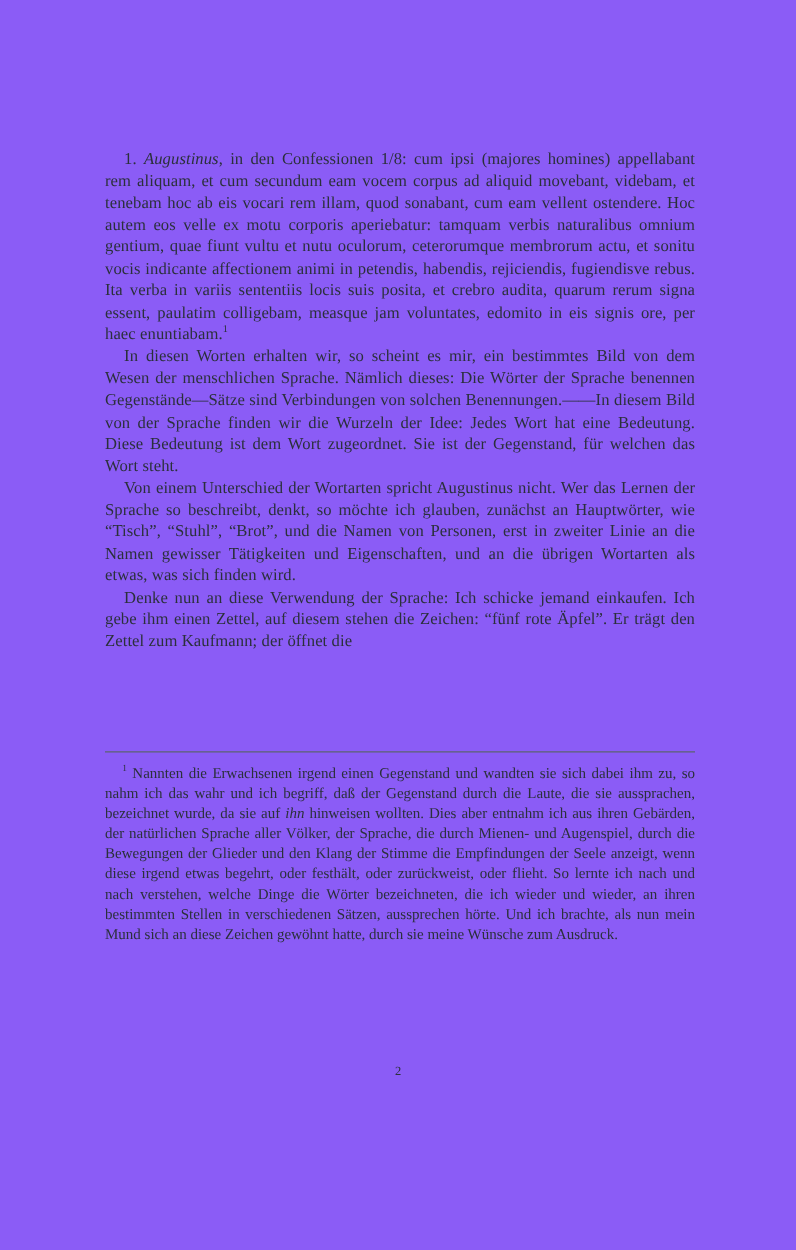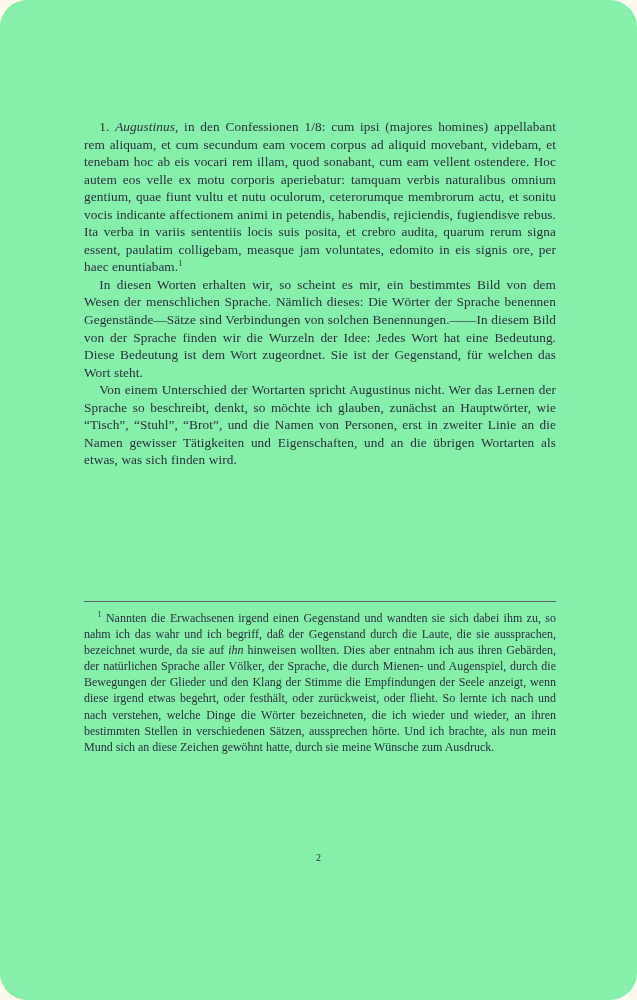--- a/index.html
+++ b/index.html
@@ -85,26 +85,27 @@
     width: 637px;
     text-align: center;
     font-size: 10px;
     line-height: 12px;
     color: #2b303b;
   }
 </style>
 </head>
 <body style="background: rgb(253, 251, 239); color: rgb(43, 48, 59);">
 
-<div id="page" style="background: #86efac; border-radius: 27px;">
+<div id="page" style="background: #8b5cf6;">
 
   <div id="textblock">
     <p class="body-para indent">1. <span class="it">Augustinus</span>, in den Confessionen 1/8: cum ipsi (majores homines) appellabant rem aliquam, et cum secundum eam vocem corpus ad aliquid movebant, videbam, et tenebam hoc ab eis vocari rem illam, quod sonabant, cum eam vellent ostendere. Hoc autem eos velle ex motu corporis aperiebatur: tamquam verbis naturalibus omnium gentium, quae fiunt vultu et nutu oculorum, ceterorumque membrorum actu, et sonitu vocis indicante affectionem animi in petendis, habendis, rejiciendis, fugiendisve rebus. Ita verba in variis sententiis locis suis posita, et crebro audita, quarum rerum signa essent, paulatim colligebam, measque jam voluntates, edomito in eis signis ore, per haec enuntiabam.<sup class="fnmark">1</sup></p>
     <p class="body-para indent">In diesen Worten erhalten wir, so scheint es mir, ein bestimmtes Bild von dem Wesen der menschlichen Sprache. Nämlich dieses: Die Wörter der Sprache benennen Gegenstände—Sätze sind Verbindungen von solchen Benennungen.——In diesem Bild von der Sprache finden wir die Wurzeln der Idee: Jedes Wort hat eine Bedeutung. Diese Bedeutung ist dem Wort zugeordnet. Sie ist der Gegenstand, für welchen das Wort steht.</p>
     <p class="body-para indent">Von einem Unterschied der Wortarten spricht Augustinus nicht. Wer das Lernen der Sprache so beschreibt, denkt, so möchte ich glauben, zunächst an Hauptwörter, wie “Tisch”, “Stuhl”, “Brot”, und die Namen von Personen, erst in zweiter Linie an die Namen gewisser Tätigkeiten und Eigenschaften, und an die übrigen Wortarten als etwas, was sich finden wird.</p>
+    <p class="body-para indent">Denke nun an diese Verwendung der Sprache: Ich schicke jemand einkaufen. Ich gebe ihm einen Zettel, auf diesem stehen die Zeichen: “fünf rote Äpfel”. Er trägt den Zettel zum Kaufmann; der öffnet die</p>
   </div>
 
   <div id="footnote-block">
     <div id="footnote-rule" style="border-top-color: rgb(93, 98, 112);"></div>
     <p class="fn-para"><sup class="fnmark">1</sup> Nannten die Erwachsenen irgend einen Gegenstand und wandten sie sich dabei ihm zu, so nahm ich das wahr und ich begriff, daß der Gegenstand durch die Laute, die sie aussprachen, bezeichnet wurde, da sie auf <span class="it">ihn</span> hinweisen wollten. Dies aber entnahm ich aus ihren Gebärden, der natürlichen Sprache aller Völker, der Sprache, die durch Mienen- und Augenspiel, durch die Bewegungen der Glieder und den Klang der Stimme die Empfindungen der Seele anzeigt, wenn diese irgend etwas begehrt, oder festhält, oder zurückweist, oder flieht. So lernte ich nach und nach verstehen, welche Dinge die Wörter bezeichneten, die ich wieder und wieder, an ihren bestimmten Stellen in verschiedenen Sätzen, aussprechen hörte. Und ich brachte, als nun mein Mund sich an diese Zeichen gewöhnt hatte, durch sie meine Wünsche zum Ausdruck.</p>
   </div>
 
   <div id="page-number">2</div>
 
 </div>

